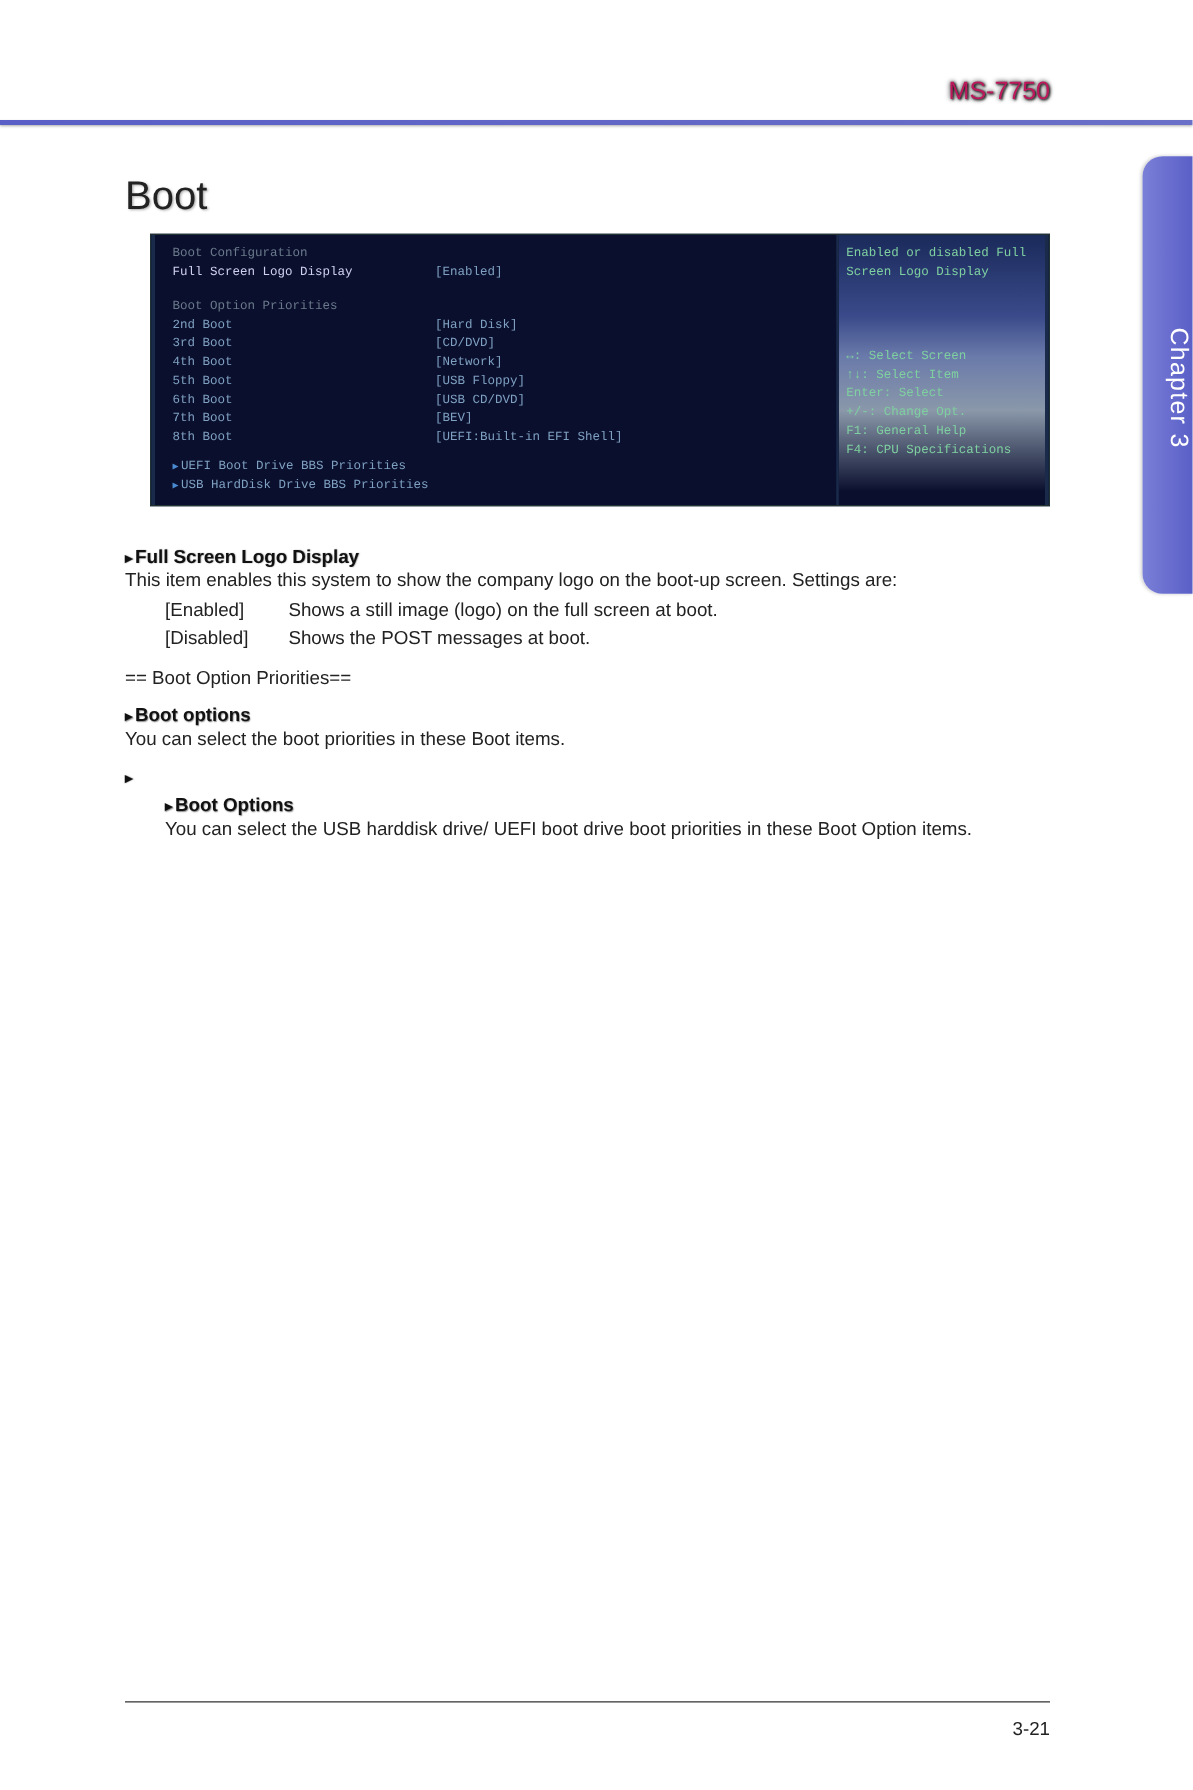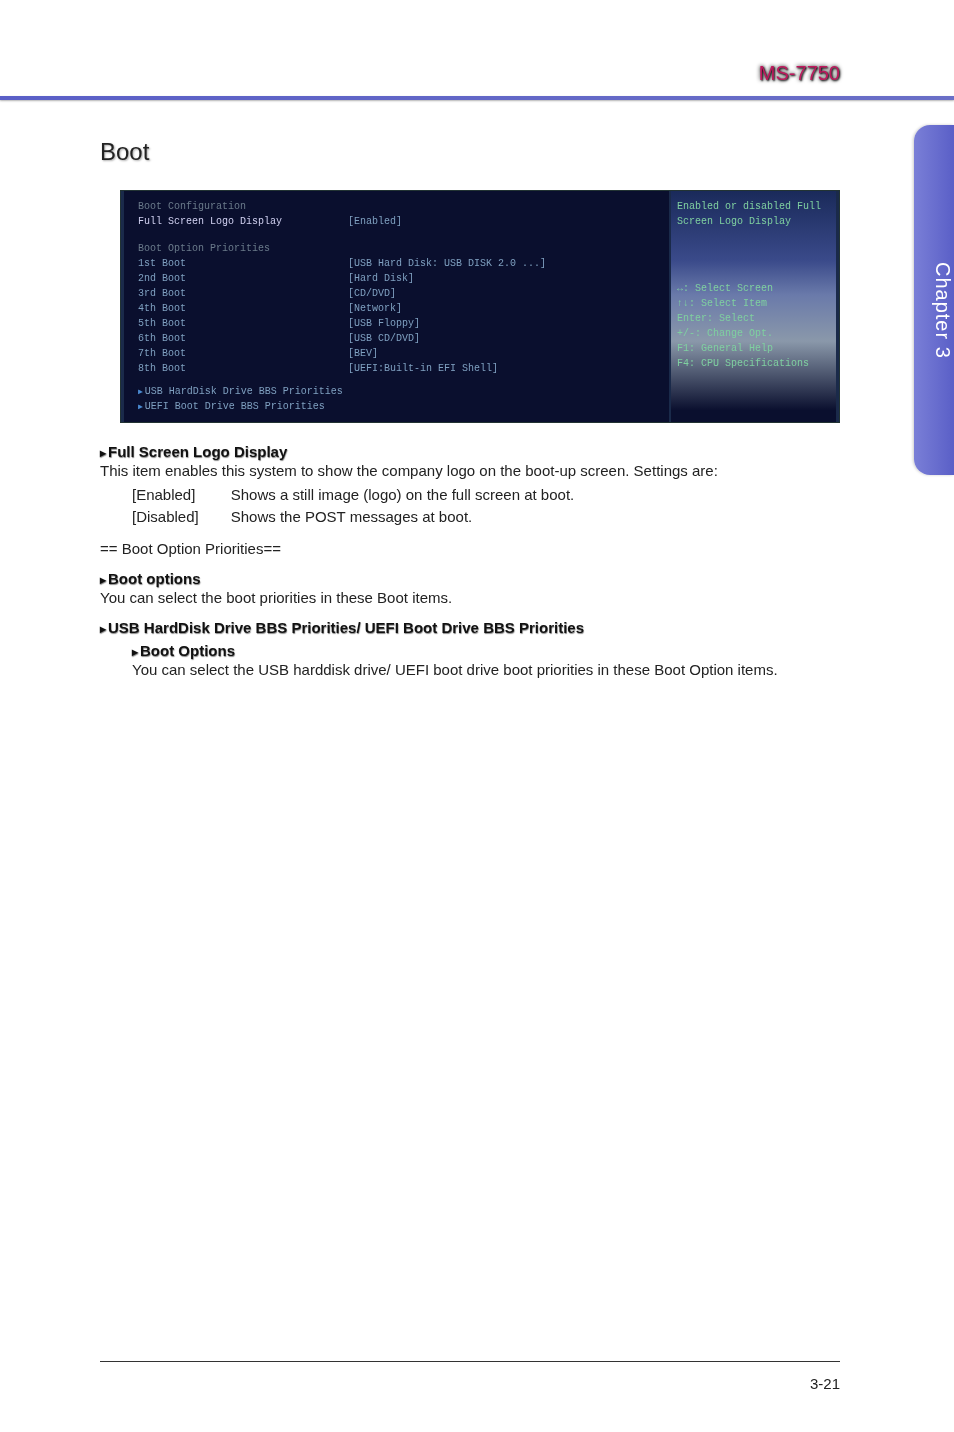--- a/index.html
+++ b/index.html
@@ -50,35 +50,35 @@
     letter-spacing: 1px;
     box-shadow: -1px 0 3px rgba(0,0,0,0.2);
   }
   .content {
     position: absolute;
     left: 100px;
     top: 138px;
     width: 740px;
   }
   .section-title {
-    font-size: 24px;
+    font-size: 32px;
     color: #222;
     text-shadow: 1px 1px 2px #aaa;
-    margin-bottom: 24px;
+    margin-bottom: 12px;
   }
   .bios {
     width: 720px;
     background: #0a0f2e;
     border: 1px solid #233;
     font-family: "Courier New", monospace;
     font-size: 10px;
     color: #7fa0c0;
     display: flex;
     position: relative;
-    margin-bottom: 20px;
+    margin-bottom: 32px;
     margin-left: 20px;
   }
   .bios-left {
     flex: 1;
     padding: 8px 10px 8px 14px;
     position: relative;
     border-left: 3px solid #1a2a4a;
   }
   .bios-right {
     width: 170px;
@@ -160,24 +160,20 @@
         <div class="bios-row hl">
           <span class="lbl">Full Screen Logo Display</span>
           <span class="val">[Enabled]</span>
         </div>
         <div style="height:12px"></div>
         <div class="bios-row grey">
             <span class="lbl">Boot Option Priorities</span>
           </div>
 
         <div class="bios-row">
-            <span class="lbl">1st Boot</span>
-            <span class="val">[USB Hard Disk: USB DISK 2.0 ...]</span>
-          </div>
-        <div class="bios-row">
             <span class="lbl">2nd Boot</span>
             <span class="val">[Hard Disk]</span>
           </div>
         <div class="bios-row">
             <span class="lbl">3rd Boot</span>
             <span class="val">[CD/DVD]</span>
           </div>
         <div class="bios-row">
             <span class="lbl">4th Boot</span>
             <span class="val">[Network]</span>
@@ -193,24 +189,24 @@
         <div class="bios-row">
             <span class="lbl">7th Boot</span>
             <span class="val">[BEV]</span>
           </div>
         <div class="bios-row">
             <span class="lbl">8th Boot</span>
             <span class="val">[UEFI:Built-in EFI Shell]</span>
           </div>
         <div style="height:8px"></div>
         <div class="bios-row">
+            <span class="arrow">UEFI Boot Drive BBS Priorities</span>
+          </div>
+        <div class="bios-row">
             <span class="arrow">USB HardDisk Drive BBS Priorities</span>
-          </div>
-        <div class="bios-row">
-            <span class="arrow">UEFI Boot Drive BBS Priorities</span>
           </div>
       </div>
       <div class="bios-right">
         <div>Enabled or disabled Full Screen Logo Display</div>
         <div class="bios-help-keys">
           <div>↔: Select Screen</div>
           <div>↑↓: Select Item</div>
           <div>Enter: Select</div>
           <div>+/-: Change Opt.</div>
           <div>F1: General Help</div>
@@ -230,21 +226,21 @@
         <span class="opt-k">[Disabled]</span>
         <span class="opt-v">Shows the POST messages at boot.</span>
       </div>
     </div>
 
     <div class="body-text" style="margin-top:11px">== Boot Option Priorities==</div>
 
     <div class="item-title"><span class="tri"></span><span>Boot options</span></div>
     <div class="body-text">You can select the boot priorities in these Boot items.</div>
 
-    <div class="item-title"><span class="tri"></span><span>USB HardDisk Drive BBS Priorities/ UEFI Boot Drive BBS Priorities</span></div>
+    <div class="item-title"><span class="tri"></span></div>
 
     <div class="sub-block">
       <div class="item-title" style="margin-top:4px"><span class="tri"></span><span>Boot Options</span></div>
       <div class="body-text">You can select the USB harddisk drive/ UEFI boot drive boot priorities in these Boot Option items.</div>
     </div>
 
   </div>
 
   <div class="footer-line"></div>
   <div class="page-num">3-21</div>

